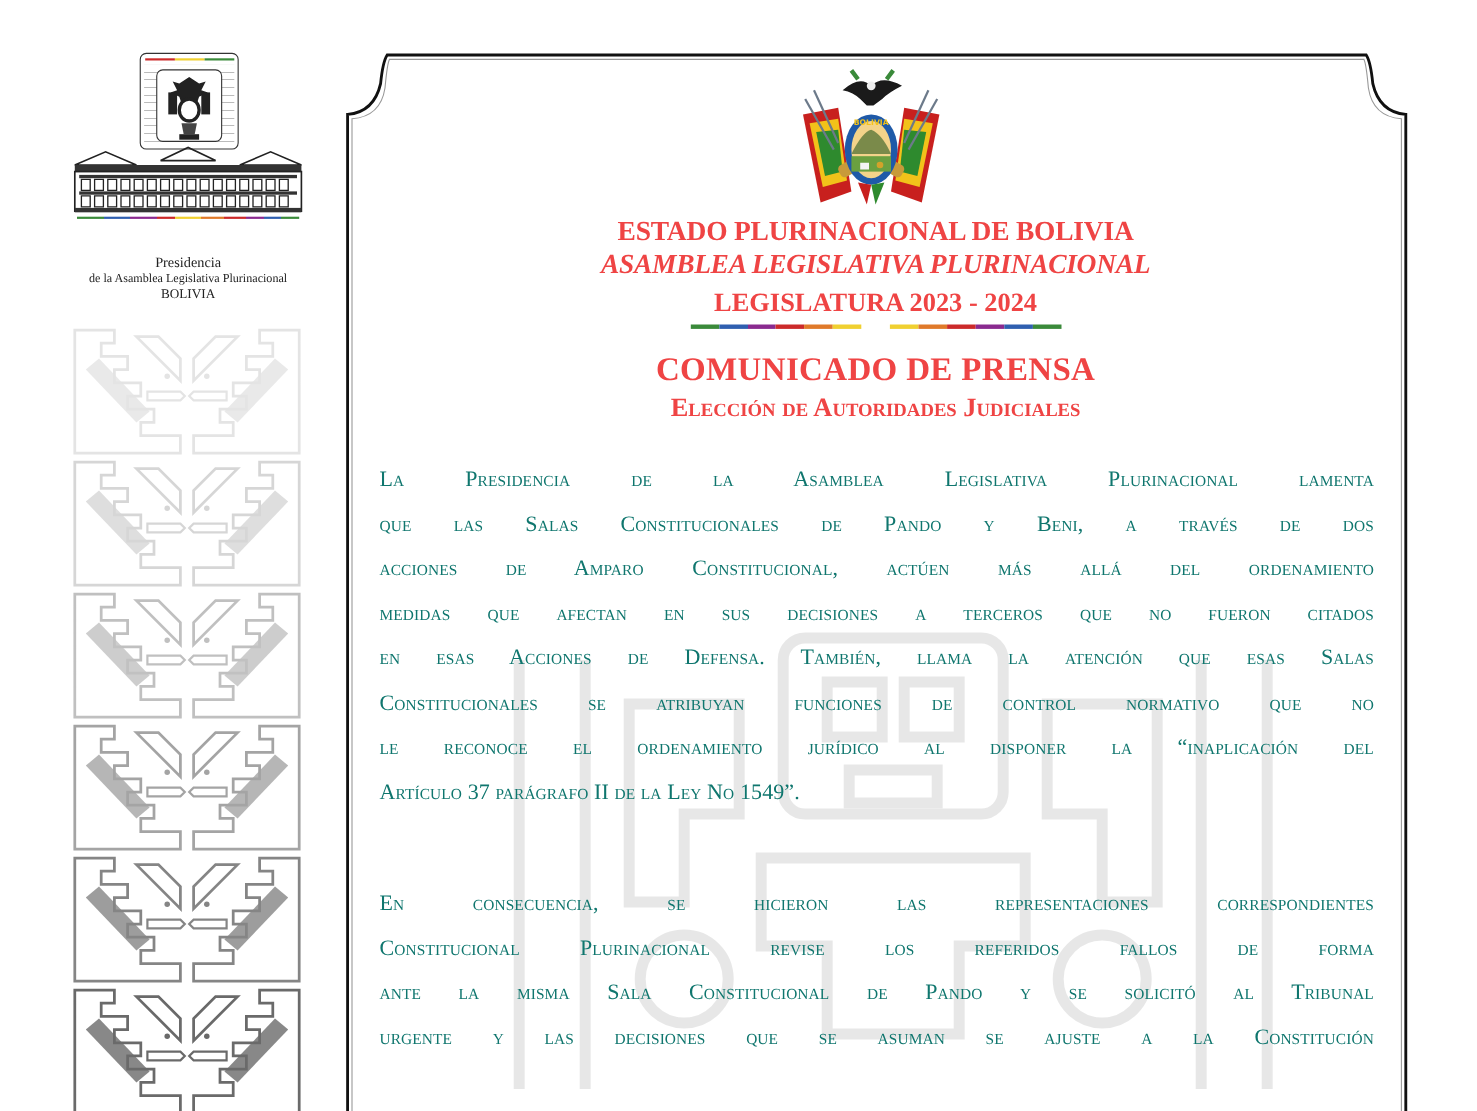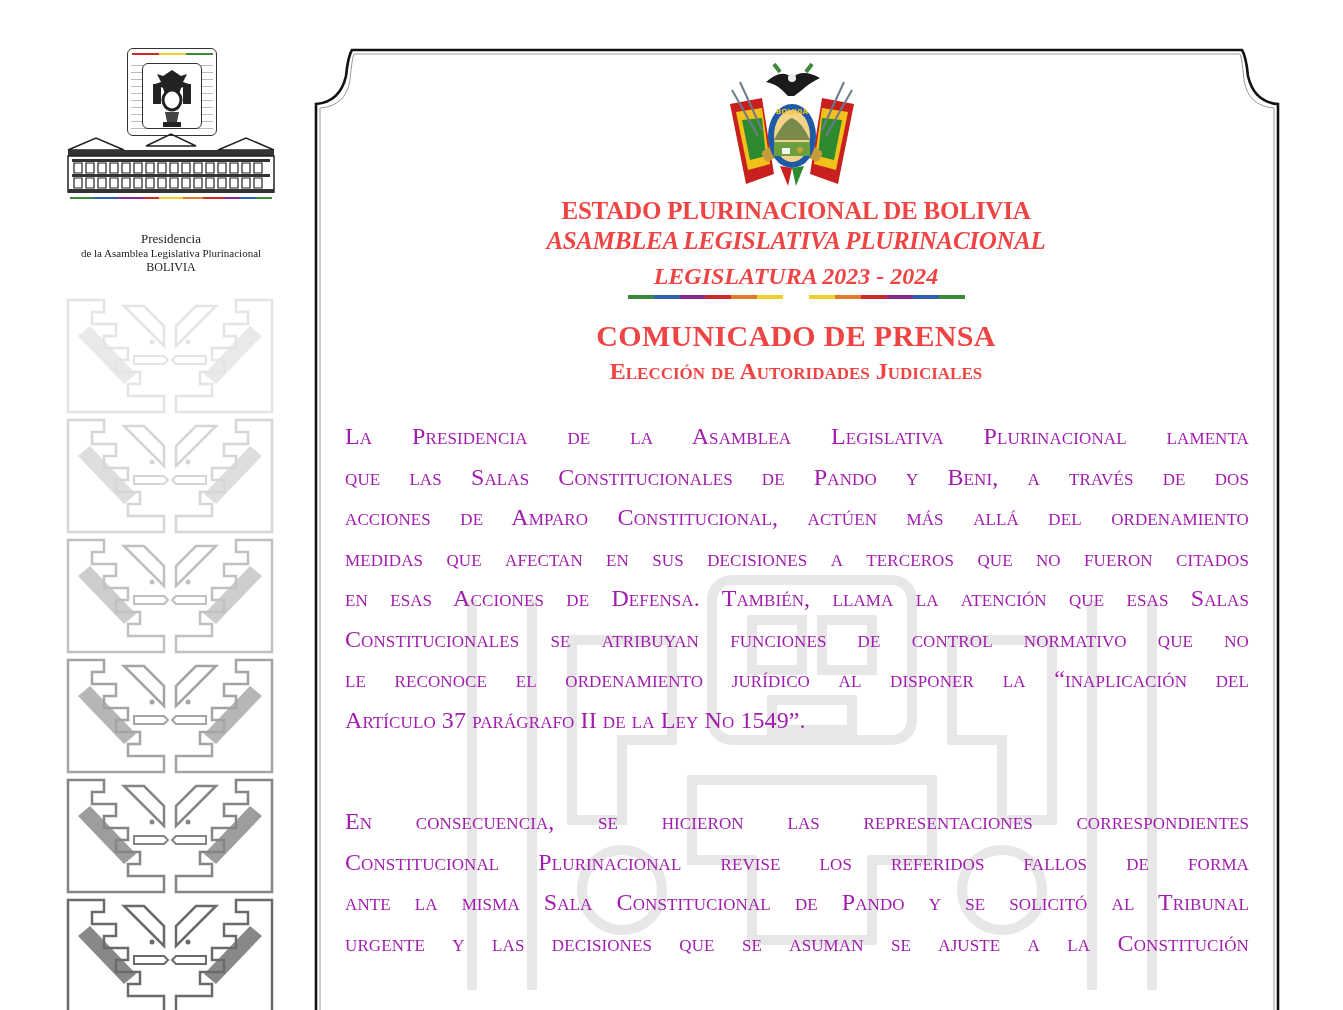--- a/index.html
+++ b/index.html
@@ -28,29 +28,29 @@
   .frame { position:absolute; left:312px; top:46px; width:970px; height:990px; }
   .frame svg { position:absolute; left:0; top:0; }
 
   .watermark { position:absolute; left:412px; top:560px; width:800px; height:450px; opacity:0.09; }
 
   .coat { position:absolute; left:722px; top:56px; width:140px; height:140px; }
 
   .head { position:absolute; left:420px; width:752px; text-align:center; font-weight:bold; color:#ef4444; }
   .h1 { top:197px; font-size:25px; line-height:28px; letter-spacing:-0.2px; }
   .h2 { top:227px; font-size:25px; line-height:28px; letter-spacing:-0.3px;font-style:italic; }
-  .h3 { top:262px; font-size:24px; line-height:28px;font-style:italic; }
+  .h3 { top:262px; font-size:24px; line-height:28px; }
   .rainbow { position:absolute; top:295px; height:4px; display:flex; }
   .rainbow span { flex:1; height:100%; }
   .rb-left { left:628px; width:155px; }
   .rb-right { left:809px; width:156px; }
   .h4 { top:318px; font-size:30px; line-height:36px; letter-spacing:0.3px; }
   .h5 { top:356px; font-size:24px; line-height:30px; font-variant:small-caps; }
 
-  .para { position:absolute; left:345px; width:904px; font-size:24px; line-height:40.5px; font-variant:small-caps; text-align:justify; text-align-last:left; color:#a21caf; letter-spacing:0.1px; }
+  .para { position:absolute; left:345px; width:904px; font-size:20px; line-height:40.5px; font-variant:small-caps; text-align:justify; text-align-last:left; color:#0f766e; letter-spacing:0.1px; }
   .p1 { top:416px; }
   .p2 { top:801px; }
   .para .line { display:block; text-align:justify; text-align-last:justify; white-space:nowrap; }
   .para .line.last { text-align-last:left; }
 </style>
 </head>
 <body>
 
 <div class="logo">
   <div class="logo-frame">

